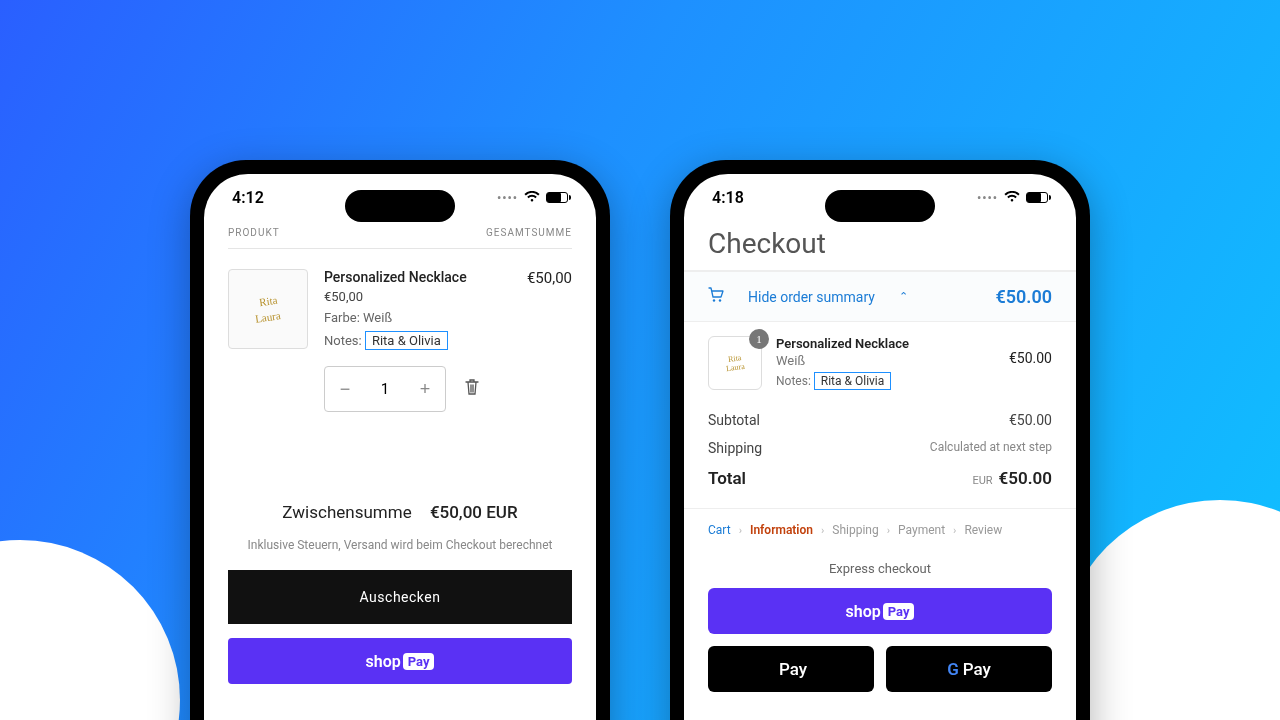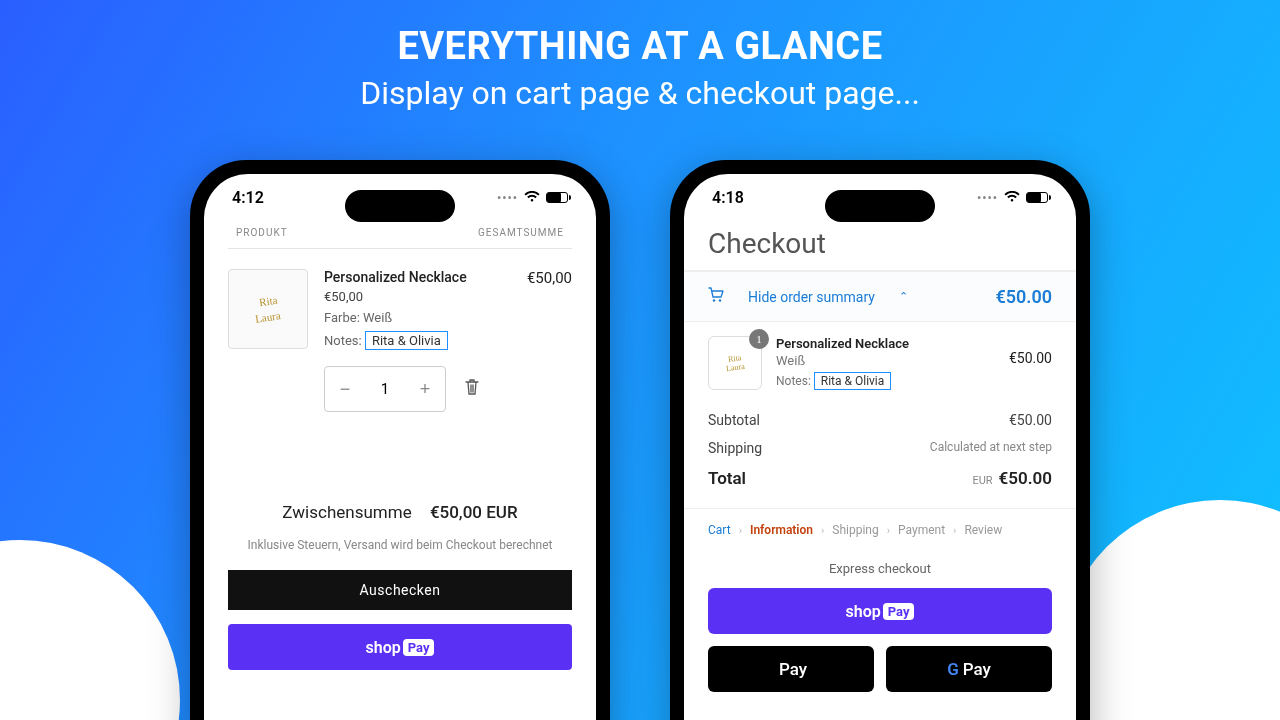--- a/index.html
+++ b/index.html
@@ -24,42 +24,42 @@
   .statusbar { display: flex; justify-content: space-between; align-items: center; padding: 14px 28px 6px; font-size: 16px; font-weight: 600; }
   .statusbar .right { display: flex; align-items: center; gap: 6px; font-size: 12px; color: #888; }
   .statusbar .right .wifi, .statusbar .right .batt { color: #000; }
   .batt { display:inline-block; width:22px; height:11px; border:1.5px solid #000; border-radius:3px; position:relative; }
   .batt::after { content:""; position:absolute; right:-4px; top:2px; width:2px; height:5px; background:#000; border-radius:0 2px 2px 0; }
   .batt i { display:block; width:70%; height:100%; background:#000; border-radius:1px; }
   .wifi { font-size:14px; }
   .dots { letter-spacing: 1px; }
 
   
-  .cart-head { display:flex; justify-content:space-between; padding: 14px 32px 10px; font-size:10px; letter-spacing:1px; color:#888; text-transform:uppercase; }
+  .cart-head { display:flex; justify-content:space-between; padding: 14px 24px 10px; font-size:10px; letter-spacing:1px; color:#888; text-transform:uppercase; }
   .divider { height:1px; background:#e5e5e5; margin:0 24px; }
   .cart-row { display:flex; padding: 20px 24px 0; gap: 16px; }
   .thumb { width:80px; height:80px; border:1px solid #ddd; border-radius:4px; display:flex; flex-direction:column; align-items:center; justify-content:center; gap:4px; font-family: cursive; font-size:11px; color:#b8932f; background:#fafafa; }
   .thumb span { transform: rotate(-8deg); }
   .cart-info { flex:1; font-size:14px; }
   .cart-info .title { font-weight:500; color:#222; }
   .cart-info .price { font-size:13px; color:#444; margin-top:4px; }
   .cart-info .opt { font-size:13px; color:#666; margin-top:6px; }
   .notes-line { font-size:13px; color:#666; margin-top:6px; }
   .notes-box { border:1px solid #1e90ff; padding:1px 6px; color:#333; display:inline-block; }
   .cart-right-price { font-size:15px; color:#222; }
   .qty-row { display:flex; align-items:center; gap:18px; margin-top:16px; }
   .qty { display:flex; align-items:center; border:1px solid #ccc; border-radius:4px; }
   .qty button { width:40px; height:44px; background:none; border:none; font-size:18px; color:#888; cursor:pointer; }
   .qty .val { width:40px; text-align:center; font-size:15px; }
   .trash { color:#555; font-size:16px; }
   .subtotal { text-align:center; margin-top:90px; padding: 0 24px; }
   .subtotal-line { font-size:17px; color:#222; }
   .subtotal-line .amt { margin-left:14px; font-weight:500; }
   .tax { font-size:12px; color:#888; margin-top:16px; }
-  .checkout-btn { margin:18px 24px 0; background:#111; color:#fff; height:40px; display:flex; align-items:center; justify-content:center; font-size:14px; letter-spacing:0.5px; cursor:pointer; }
+  .checkout-btn { margin:18px 24px 0; background:#111; color:#fff; height:54px; display:flex; align-items:center; justify-content:center; font-size:14px; letter-spacing:0.5px; cursor:pointer; }
   .shoppay-btn { margin:14px 24px 0; background:#5a31f4; color:#fff; height:46px; display:flex; align-items:center; justify-content:center; font-size:16px; font-weight:600; cursor:pointer; border-radius:4px; }
   .shoppay-btn .pay { background:#fff; color:#5a31f4; border-radius:4px; padding:1px 5px; margin-left:2px; font-size:13px; font-weight:700; }
 
   
   .co-title { padding:14px 24px 10px; font-size:28px; color:#555; }
   .co-sep { height:1px; background:#eee; }
   .summary-bar { display:flex; justify-content:space-between; align-items:center; padding:14px 24px; background:#fafcfd; border-top:1px solid #eee; border-bottom:1px solid #eee; }
   .summary-left { display:flex; align-items:center; gap:24px; color:#1b7cd6; font-size:14px; cursor:pointer; }
   .summary-left .cart-ic { color:#1b7cd6; }
   .summary-left .chev { font-size:11px; }
@@ -97,24 +97,20 @@
   .corner-bl { position:absolute; bottom:-140px; left:-140px; width:320px; height:320px; background:#fff; border-radius:50%; }
   .corner-br { position:absolute; bottom:-100px; right:-100px; width:320px; height:320px; background:#fff; border-radius:50%; }
 </style>
 </head>
 <body>
 
 <div class="bg">
   <div class="corner-bl"></div>
   <div class="corner-br"></div>
 
-  <div class="headline">
-    <h1>EVERYTHING AT A GLANCE</h1>
-    <h2>Display on cart page &amp; checkout page...</h2>
-  </div>
 
   <div class="phones">
 
     <div class="phone">
       <div class="screen">
         <div class="island"></div>
         <div class="statusbar">
           <span>4:12</span>
           <span class="right">
             <span class="dots">••••</span>

